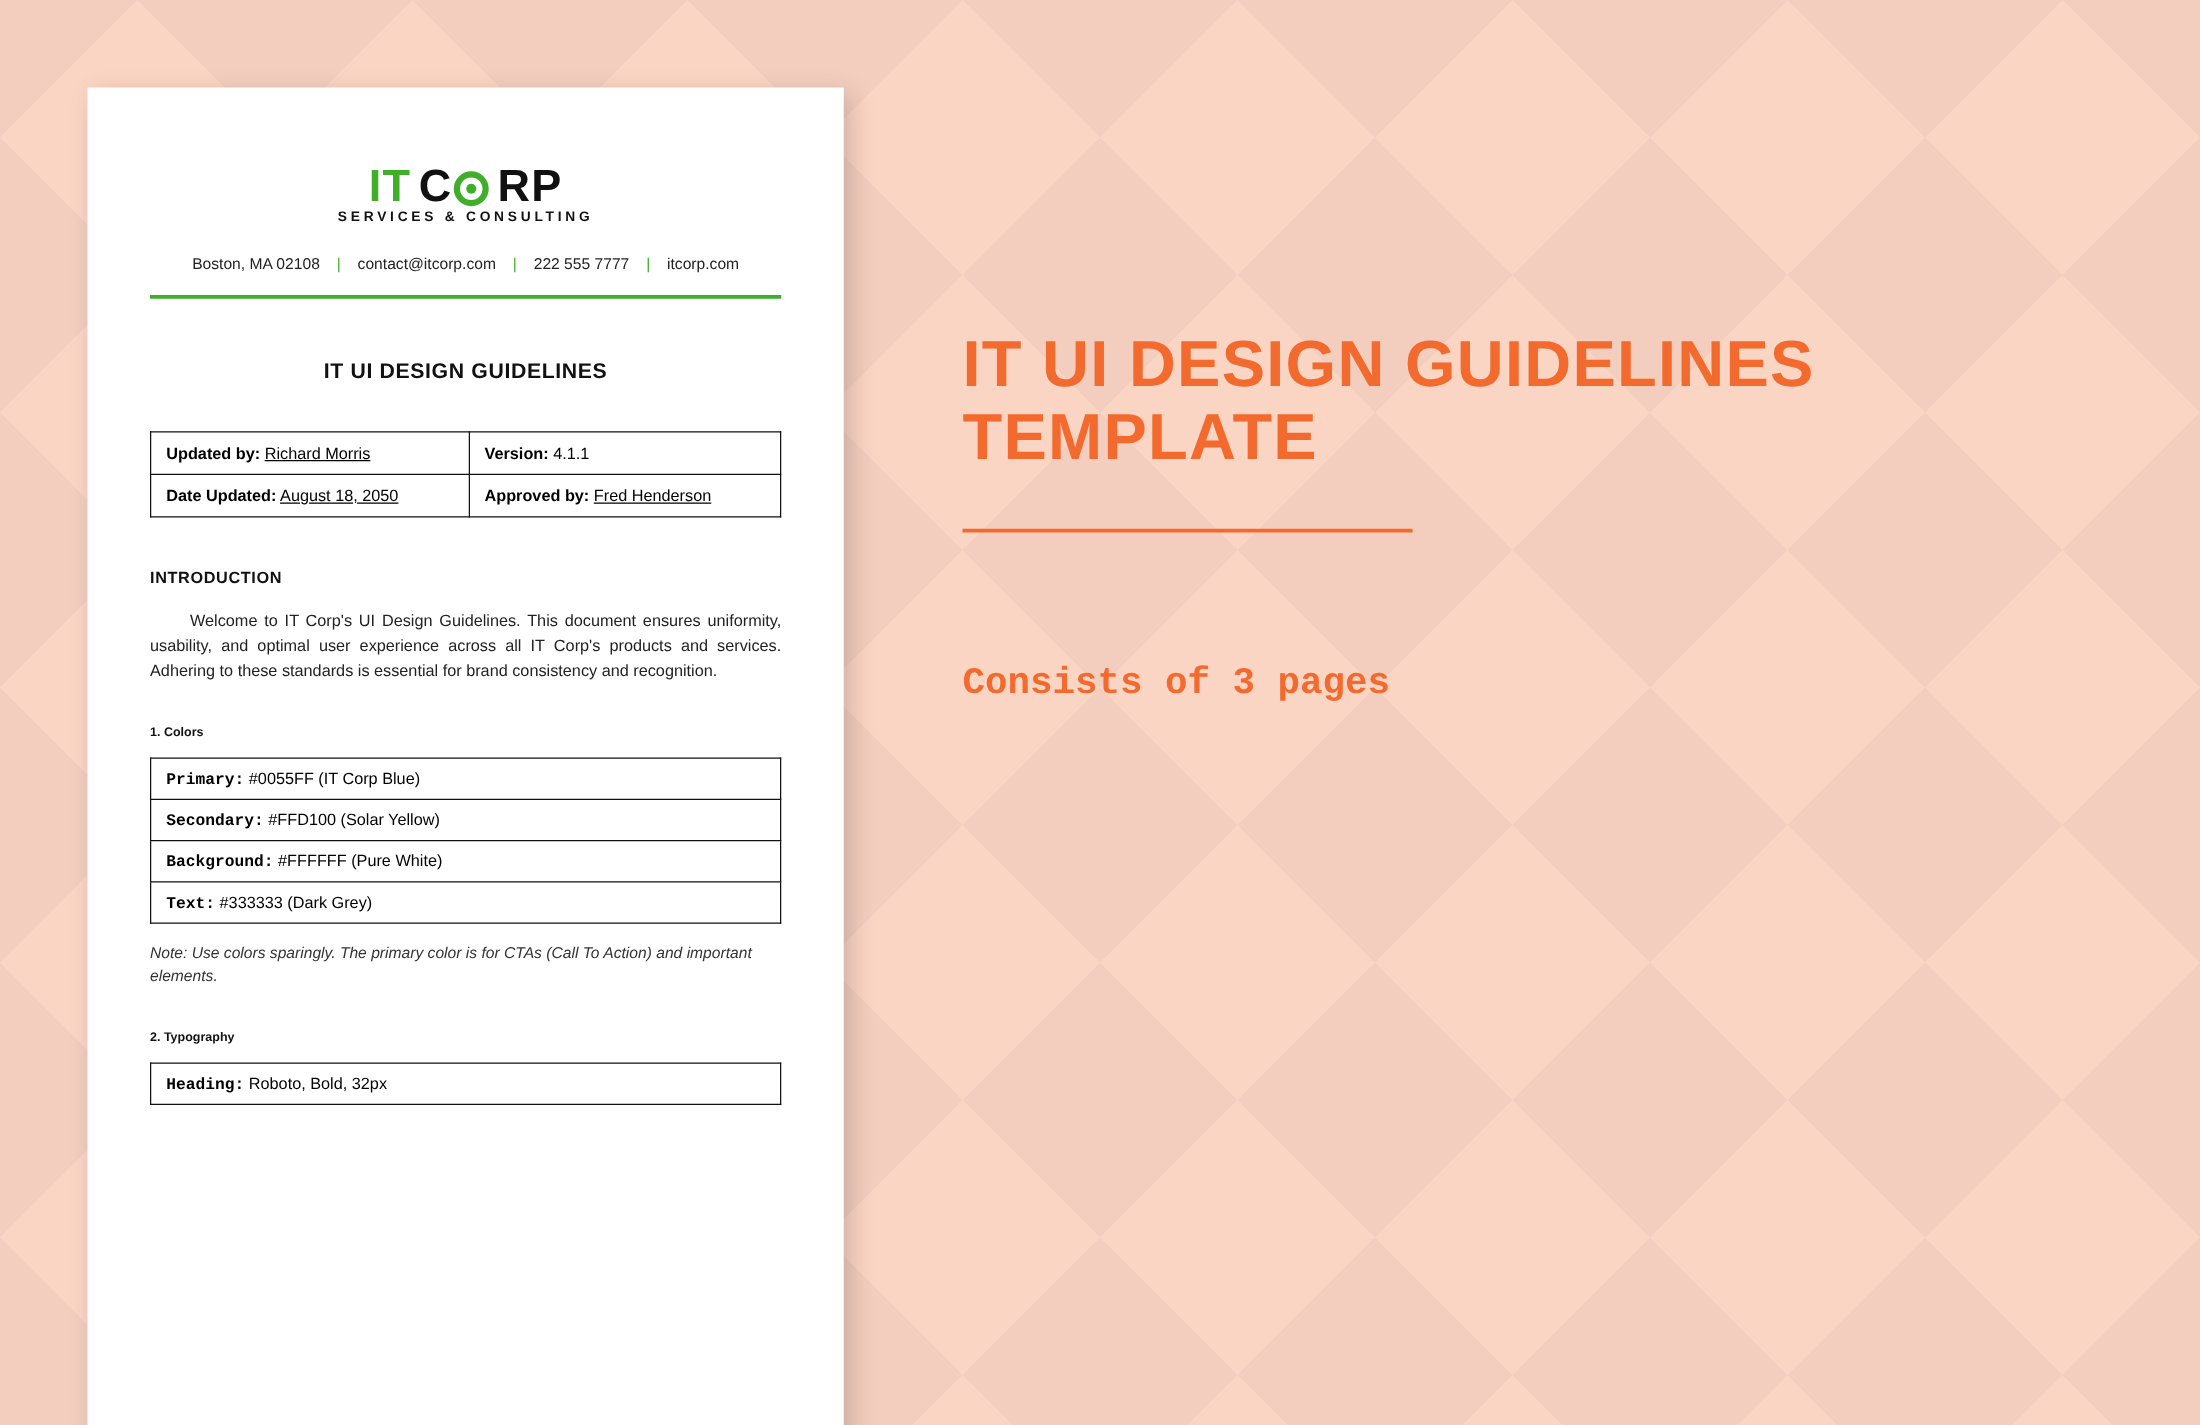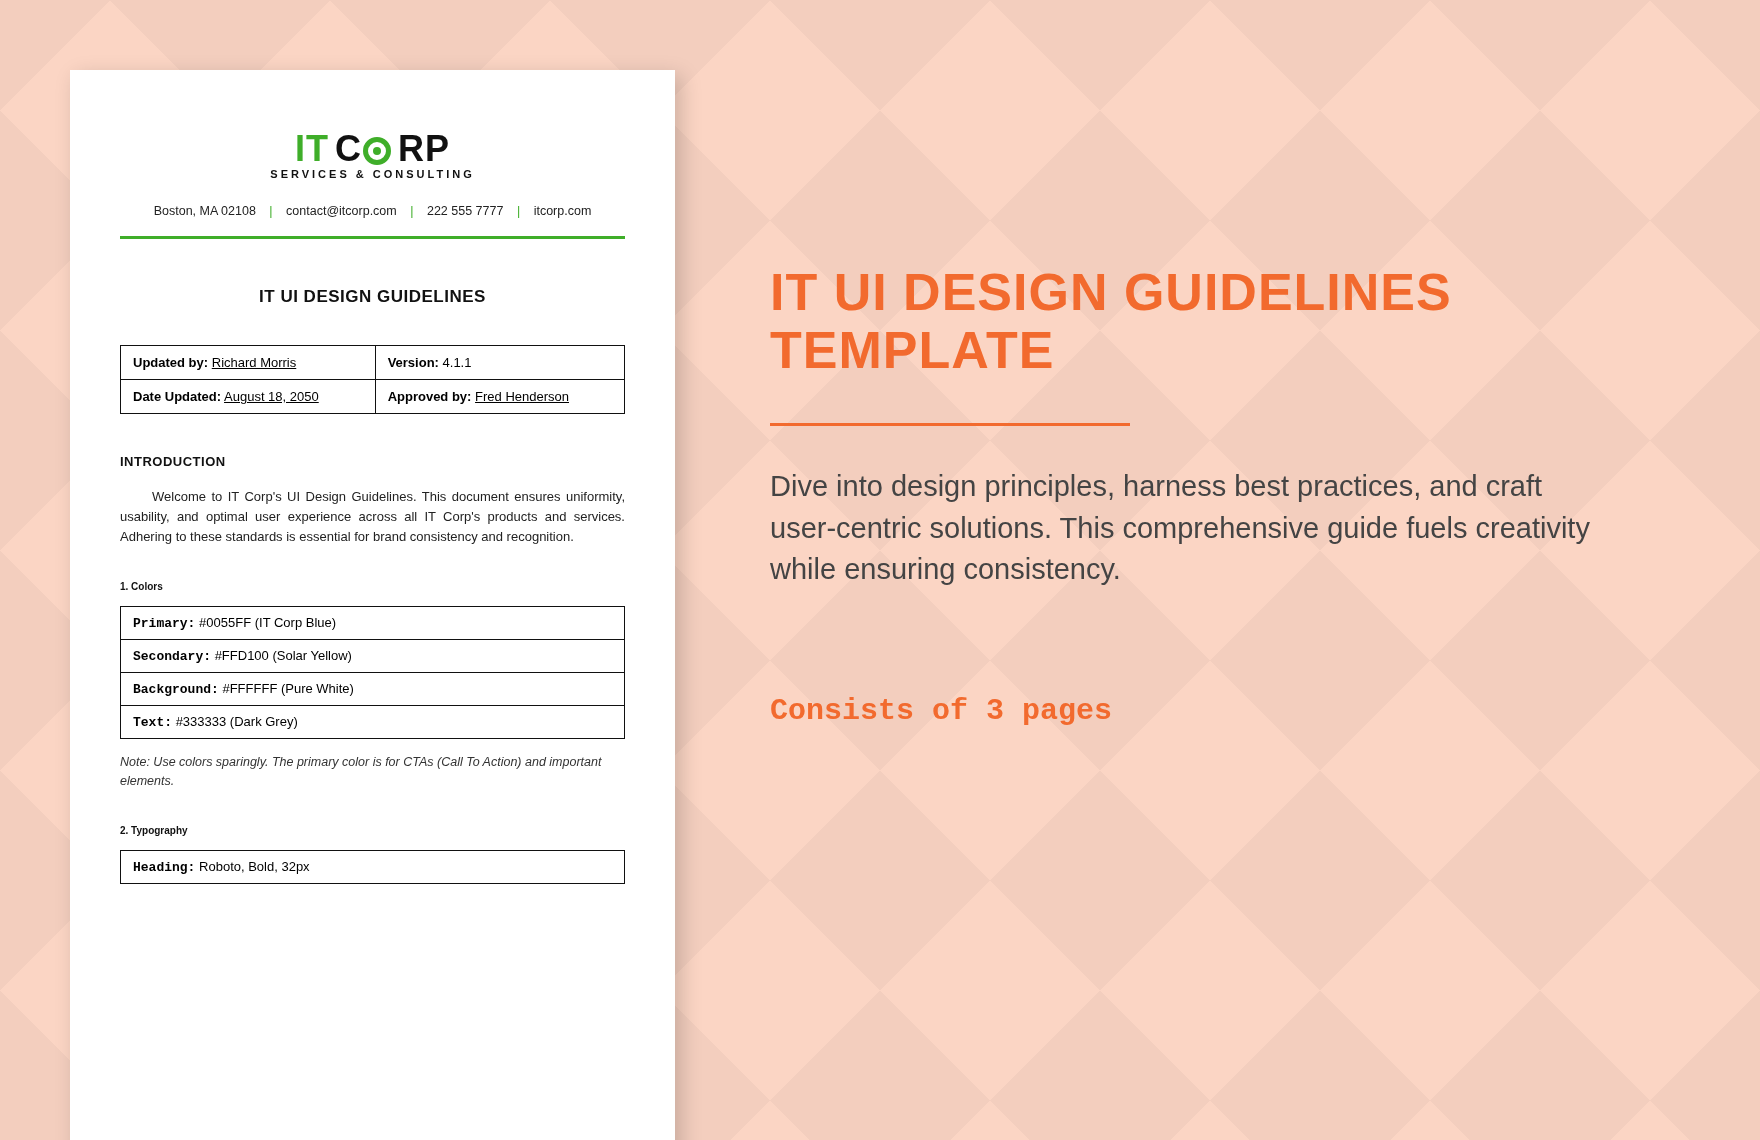--- a/index.html
+++ b/index.html
@@ -125,15 +125,14 @@
         <tr>
           <td><b>Heading:</b> <span>Roboto, Bold, 32px</span></td>
         </tr>
   </tbody>
     </table>
 </div>
 
 <div class="right-panel">
   <div class="rp-title">IT UI DESIGN GUIDELINES TEMPLATE</div>
   <div class="rp-rule"></div>
-  <div class="rp-desc">Dive into design principles, harness best practices, and craft user-centric solutions. This comprehensive guide fuels creativity while ensuring consistency.</div>
   <div class="rp-pages">Consists of 3 pages</div>
 </div>
 
 </body></html>

